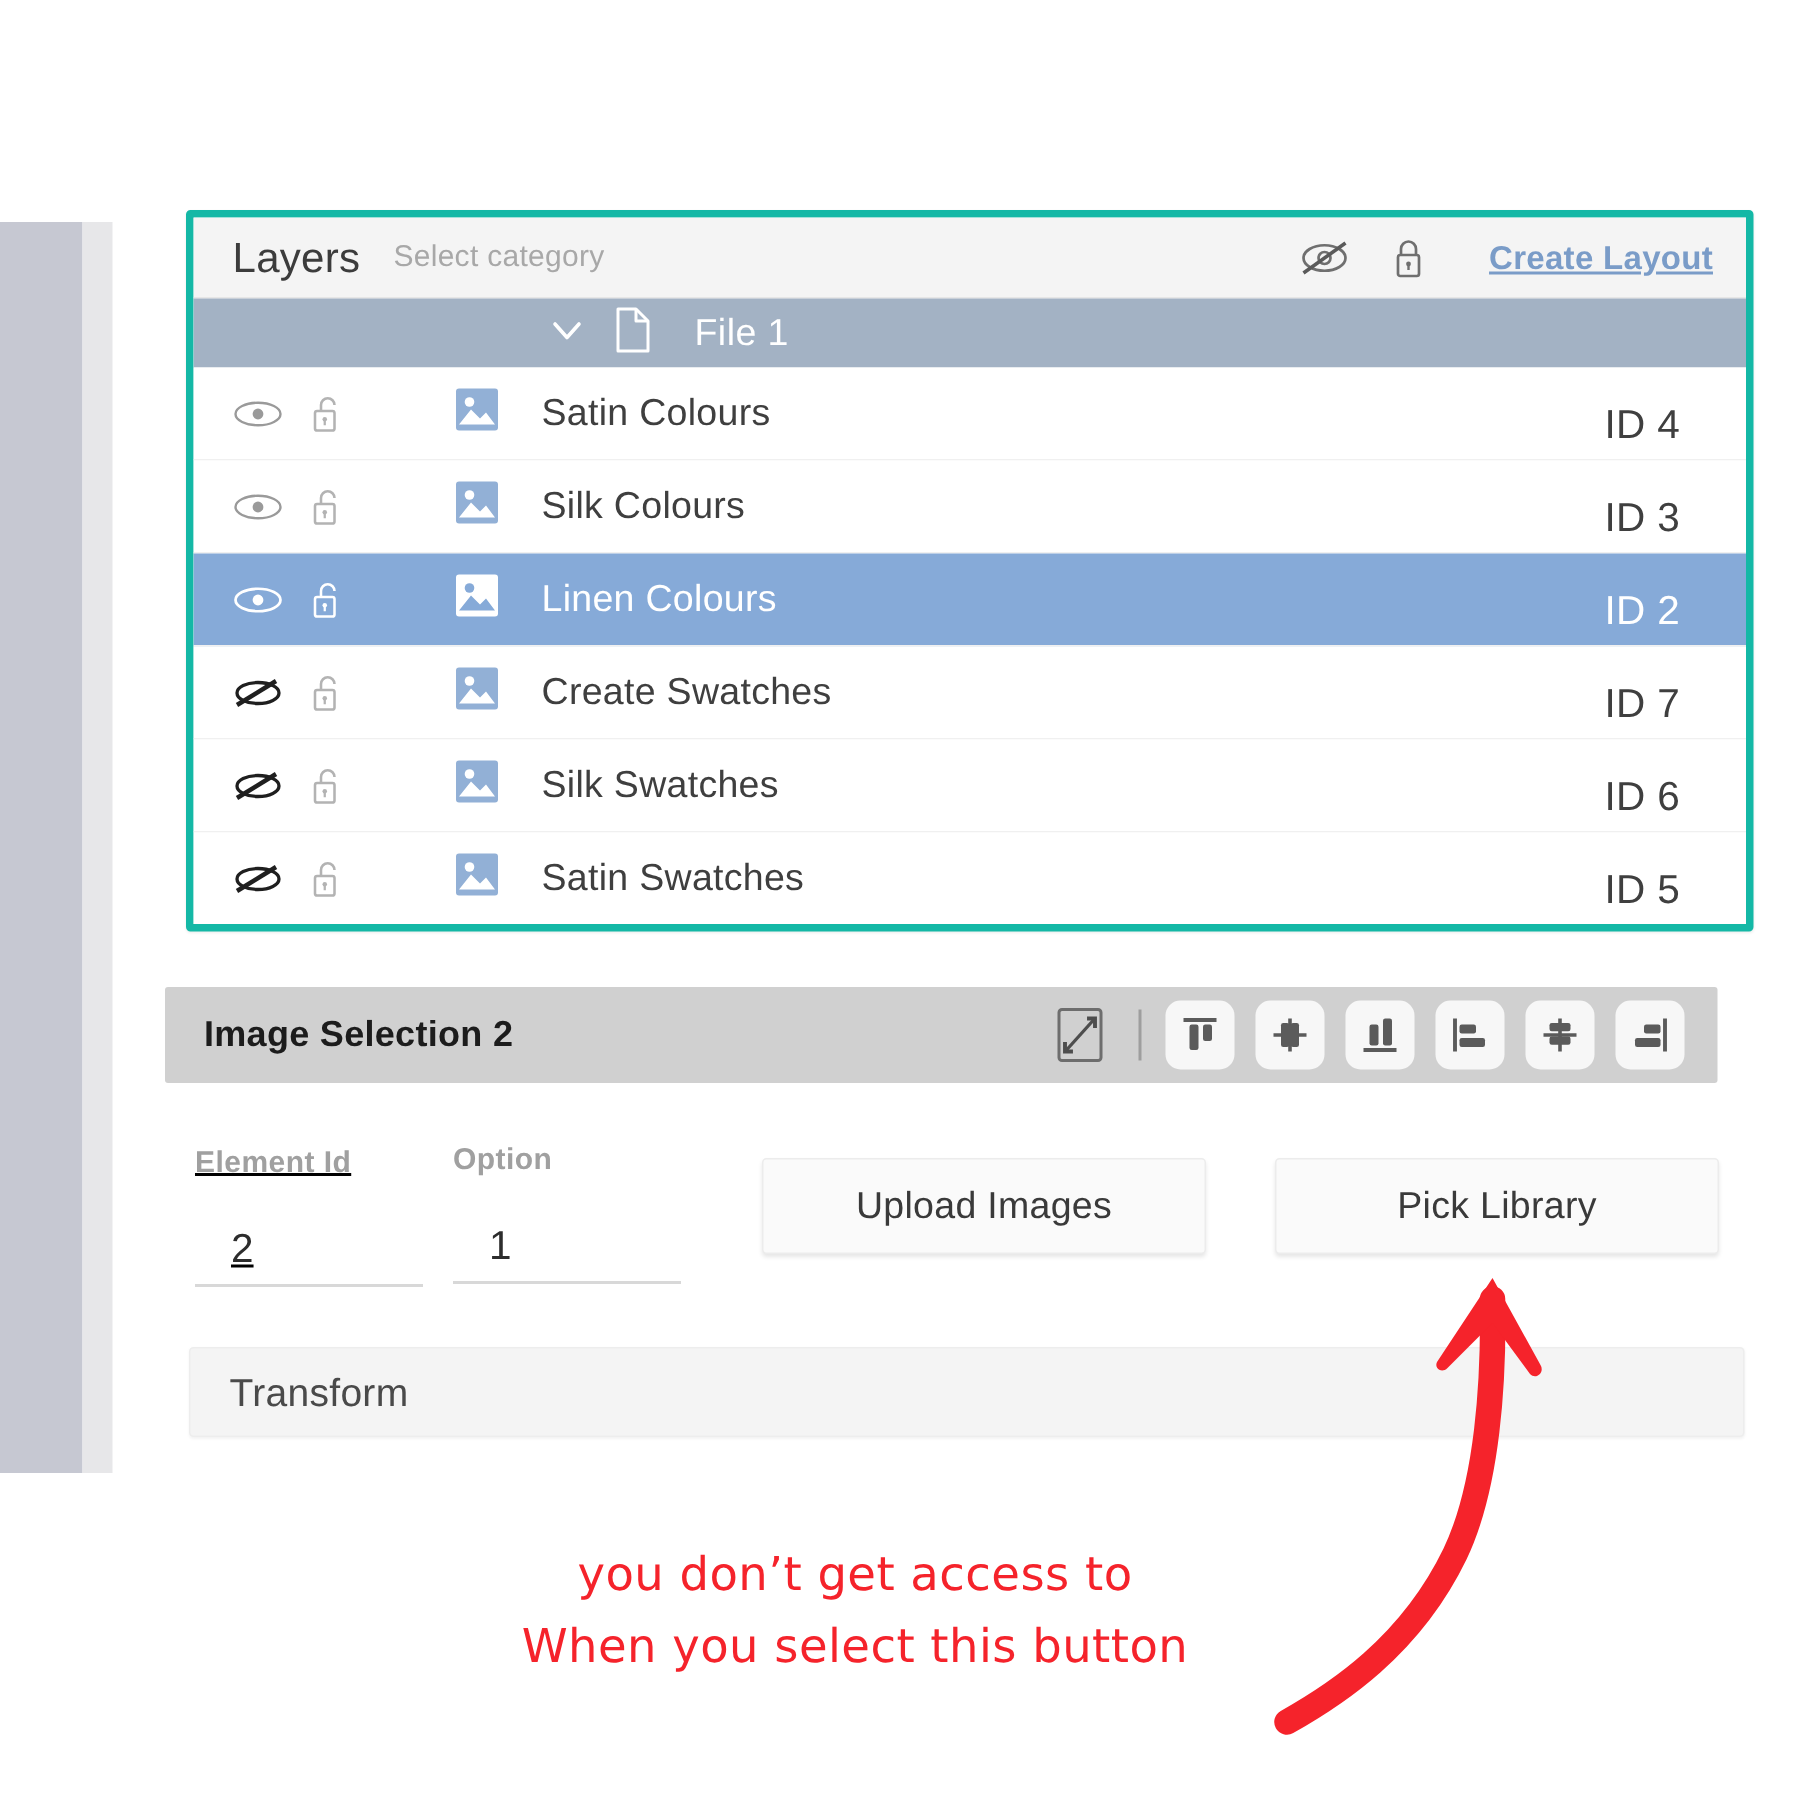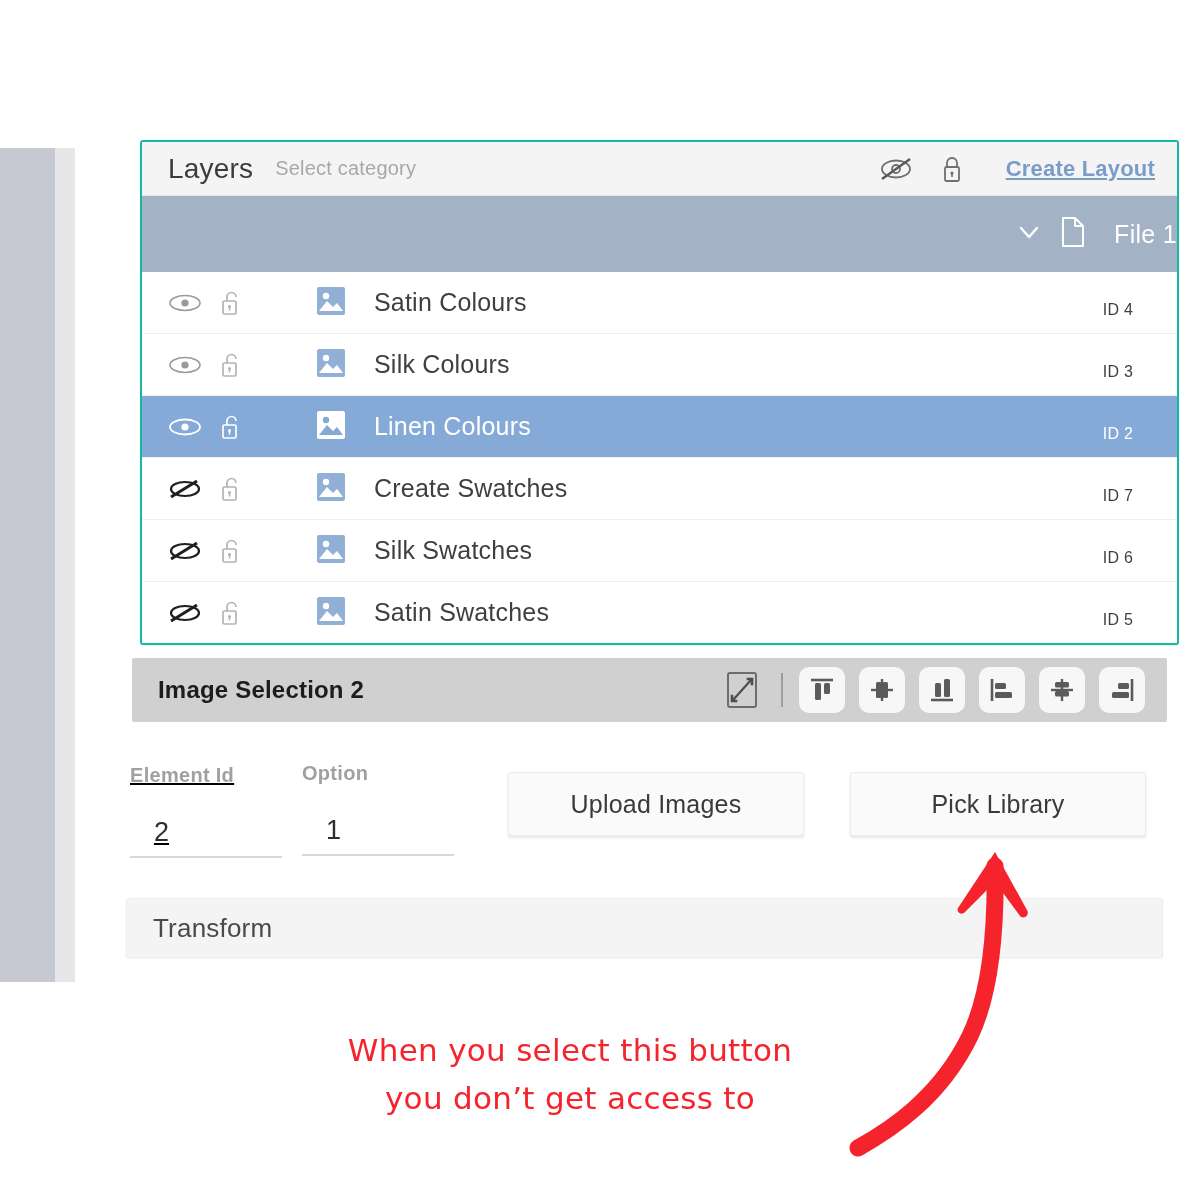--- a/index.html
+++ b/index.html
@@ -18,24 +18,24 @@
     background: #c6c8d2;
   }
   .left-strip-light {
     position: absolute; left: 55px; top: 148px;
     width: 20px; height: 834px;
     background: #e7e7e9;
   }
 
   
   .layers-panel {
-    position: absolute; left: 140px; top: 140px;
+    position: absolute; left: 124px; top: 140px;
     width: 1035px;
     background: #ffffff;
-    border: 2px solid #14b8a6;
+    border: 5px solid #14b8a6;
     border-radius: 3px;
     box-shadow: 0 1px 2px rgba(0,0,0,.07);
     overflow: hidden;
   }
   .layers-head {
     height: 53px;
     background: #f4f4f4;
     border-bottom: 1px solid #e6e6e6;
     display: flex; align-items: center;
     padding: 0 22px 0 26px;
@@ -50,22 +50,22 @@
   }
   .layers-head-spacer { flex: 1; }
   .head-icon { margin-left: 26px; display:flex; align-items:center; }
   .create-layout {
     margin-left: 42px; font-size: 22px; color: #7a9cc8;
     text-decoration: underline; font-weight: 600; letter-spacing:.2px;
     cursor: pointer;
   }
 
   .file-row {
-    height: 76px; background: #a3b2c4;
-    display: flex; align-items: center; padding-left: 16px; justify-content: flex-end;
+    height: 46px; background: #a3b2c4;
+    display: flex; align-items: center; padding-left: 4px;
   }
   .file-row .chev { margin-left: 232px; }
   .file-row .fileico { margin-left: 18px; }
   .file-row .fname {
     margin-left: 28px; font-size: 25px; color: #ffffff; letter-spacing:.3px;
   }
 
   .layer-row {
     height: 61px; display: flex; align-items: center;
     background: #ffffff; border-bottom: 1px solid #f0f0f0;
@@ -73,27 +73,27 @@
   .layer-row.selected { background: #86aad8; }
   .layer-row .vis { width: 46px; margin-left: 20px; display:flex; justify-content:center; }
   .layer-row .lck { width: 34px; margin-left: 6px; display:flex; justify-content:center; }
   .layer-row .thumb { margin-left: 68px; }
   .layer-row .lname {
     margin-left: 28px; font-size: 25px; color: #3f3f3f; letter-spacing:.2px;
   }
   .layer-row.selected .lname { color: #ffffff; }
   .layer-row .lid {
     margin-left: auto; margin-right: 44px;
-    font-size: 16px; color: #3f3f3f; letter-spacing:.2px;margin-top:15px;
+    font-size: 27px; color: #3f3f3f; letter-spacing:.2px;margin-top:15px;
   }
   .layer-row.selected .lid { color: #ffffff; }
 
   
   .sel-bar {
-    position: absolute; left: 132px; top: 658px;
+    position: absolute; left: 110px; top: 658px;
     width: 1035px; height: 64px;
     background: #d0d0d0;
     display: flex; align-items: center;
     border-radius: 2px;
   }
   .sel-title {
     margin-left: 26px; font-size: 24px; font-weight: 700;
     color: #1c1c1c; letter-spacing:.2px;
   }
   .sel-tools { margin-left: auto; margin-right: 22px; display:flex; align-items:center; }
@@ -451,17 +451,17 @@
   </div>
 
   <div class="annot-arrow">
     <svg width="260" height="340" viewBox="0 0 260 340">
       <path d="M38 318 C 70 300, 120 268, 150 206 C 172 160, 176 90, 175 36" fill="none" stroke="#f5232b" stroke-width="17" stroke-linecap="round"></path>
       <path d="M175 22 L 138 78 C 136 82, 141 86, 145 82 L 175 52 L 200 86 C 204 90, 210 85, 207 80 Z" fill="#f5232b"></path>
     </svg>
   </div>
 
   <div class="annot-text">
+    <div>you don’t get access to</div>
     <div>When you select this button</div>
-    <div>you don’t get access to</div>
   </div>
 
 </div>
 
 </body></html>

